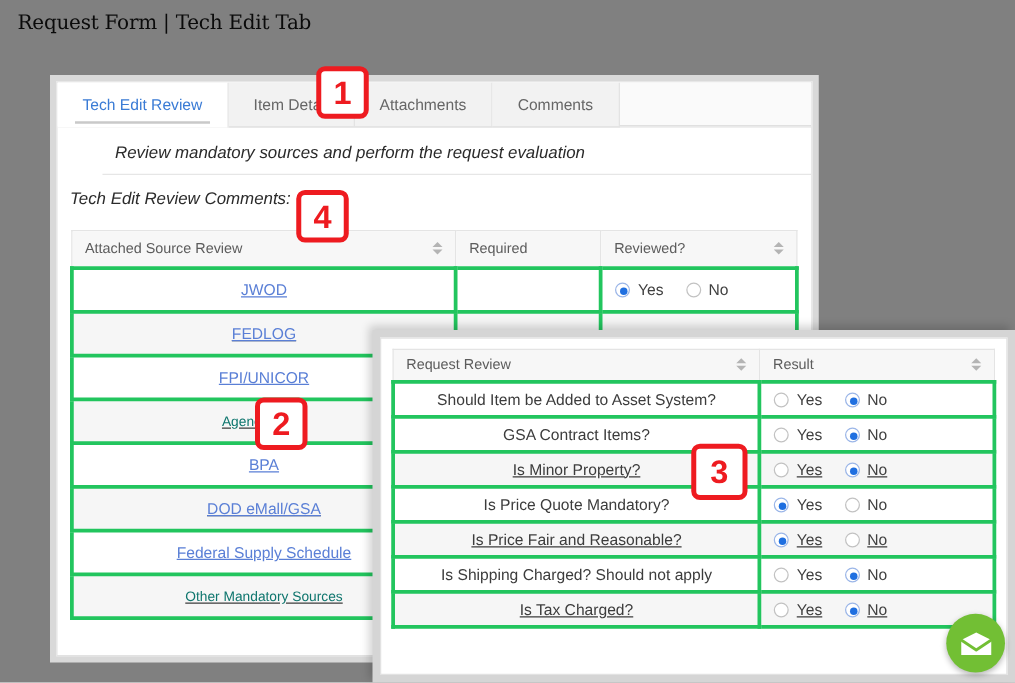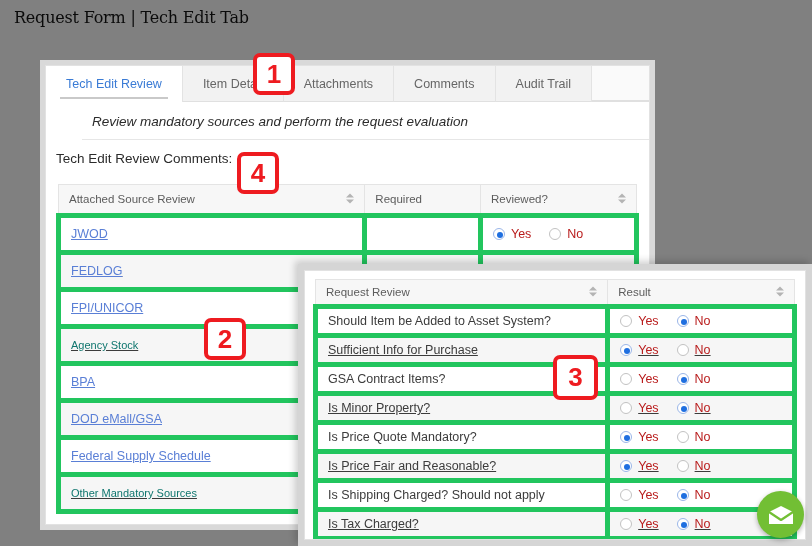--- a/index.html
+++ b/index.html
@@ -69,20 +69,21 @@
 
   .subtitle {
     font-style: italic;
     font-size: 13.5px;
     color: #2b2b2b;
     padding: 12px 10px 10px 10px;
     border-bottom: 1px solid #e6e6e6;
     margin-left: 36px;
   }
   .comments-label {
+    font-style: italic;
     font-size: 13.5px;
     color: #2b2b2b;
     padding: 11px 20px 8px 10px;
   }
   .comments-row { padding: 0 10px 0 10px; display:flex; align-items:flex-start; }
   .comments-input {
     flex: 1;
     height: 36px;
     border: 1px solid #cfcfcf;
     background: #fff;
@@ -101,24 +102,25 @@
     color: #5c5c5c;
     font-weight: normal;
     font-size: 11.5px;
     text-align: left;
     padding: 8px 10px;
     border: 1px solid #e4e4e4;
     position: relative;
   }
   table.grid td {
     padding: 9px 10px;
-    border: 5px solid #22c55e;
+    border: 3px solid #22c55e;
     color: #3c3c3c;
     font-size: 12.5px;
     height: 33px;
+    text-align: center;
   }
   tr.alt td { background: #f6f6f6; text-decoration: underline; }
   .srt { position:absolute; right: 10px; top: 50%; transform: translateY(-50%);
          display:inline-block; width:8px; height:11px; }
   .srt i { display:block; width:0;height:0;margin:0 auto;
            border-left:4px solid transparent;border-right:4px solid transparent; }
   .srt i.up { border-bottom:4px solid #b4b4b4; }
   .srt i.dn { border-top:4px solid #b4b4b4; margin-top:2px; }
 
   a.src-link { color:#5a7fd6; text-decoration: underline; cursor:pointer; font-size:12.5px; }
@@ -130,21 +132,21 @@
   .dot {
     width:12px; height:12px; border-radius:50%;
     border:1px solid #c2c2c2; background:#fff;
     display:inline-block; position:relative; flex:none;
   }
   .dot.on { border-color:#9bb6e8; }
   .dot.on::after {
     content:""; position:absolute; left:3px; top:3px;
     width:6px; height:6px; border-radius:50%; background:#1f6fe0;
   }
-  .rlbl { font-size:12.5px; color:#b91c1c; }
+  .rlbl { font-size:12.5px; color:#404040; }
 
   
   .table-wrap-1 { padding: 10px 10px 0 10px; }
 
   
   #panel-request-review {
     position: absolute;
     left: 298px; top: 264px;
     width: 514px; height: 282px;
     background: #d5d5d5;
@@ -204,23 +206,20 @@
         <span>Tech Edit Review</span>
       </div>
       <div class="tab">
         <span>Item Detail</span>
       </div>
       <div class="tab">
         <span>Attachments</span>
       </div>
       <div class="tab">
         <span>Comments</span>
-      </div>
-      <div class="tab">
-        <span>Audit Trail</span>
       </div>
       <div class="tab-filler"></div>
     </div>
 
     <div class="subtitle">Review mandatory sources and perform the request evaluation</div>
 
     <div class="comments-label">Tech Edit Review Comments:</div>
 
 
     <div class="table-wrap-1">
@@ -335,35 +334,20 @@
                   <span class="dot"></span>
                   <span class="rlbl">Yes</span>
                 </div>
                 <div class="rad">
                   <span class="dot on"></span>
                   <span class="rlbl">No</span>
                 </div>
               </div>
             </td>
           </tr>
-          <tr class="alt">
-            <td>Sufficient Info for Purchase</td>
-            <td>
-              <div class="radios">
-                <div class="rad">
-                  <span class="dot on"></span>
-                  <span class="rlbl">Yes</span>
-                </div>
-                <div class="rad">
-                  <span class="dot"></span>
-                  <span class="rlbl">No</span>
-                </div>
-              </div>
-            </td>
-          </tr>
           <tr>
             <td>GSA Contract Items?</td>
             <td>
               <div class="radios">
                 <div class="rad">
                   <span class="dot"></span>
                   <span class="rlbl">Yes</span>
                 </div>
                 <div class="rad">
                   <span class="dot on"></span>

